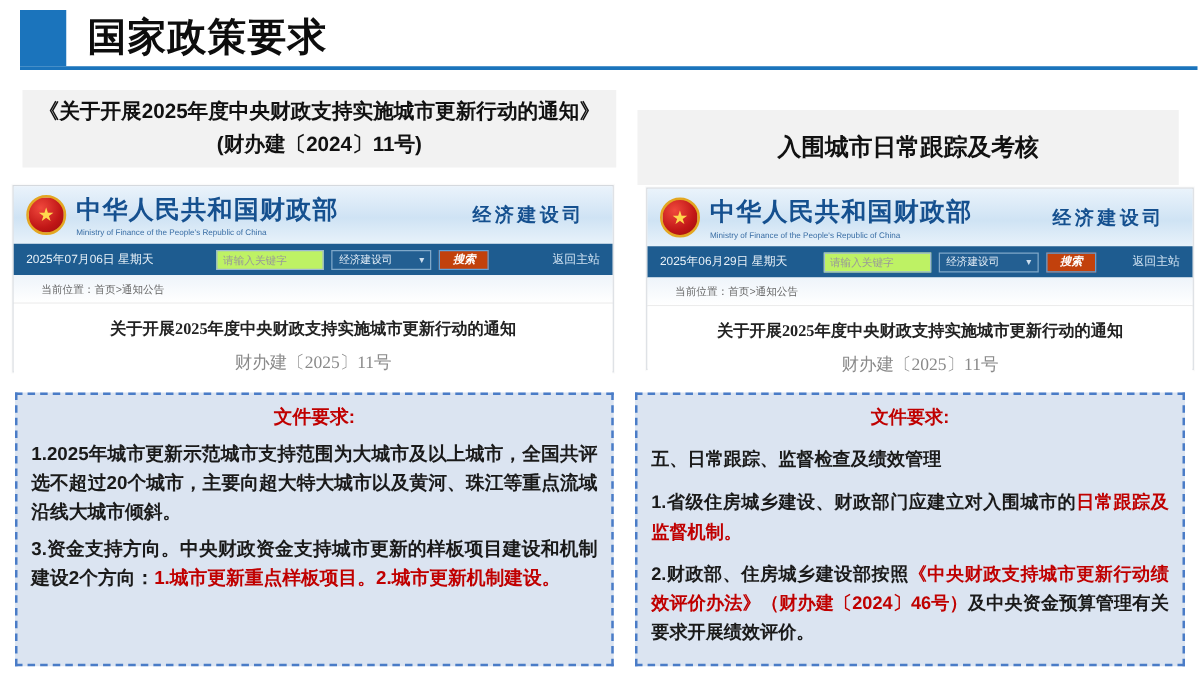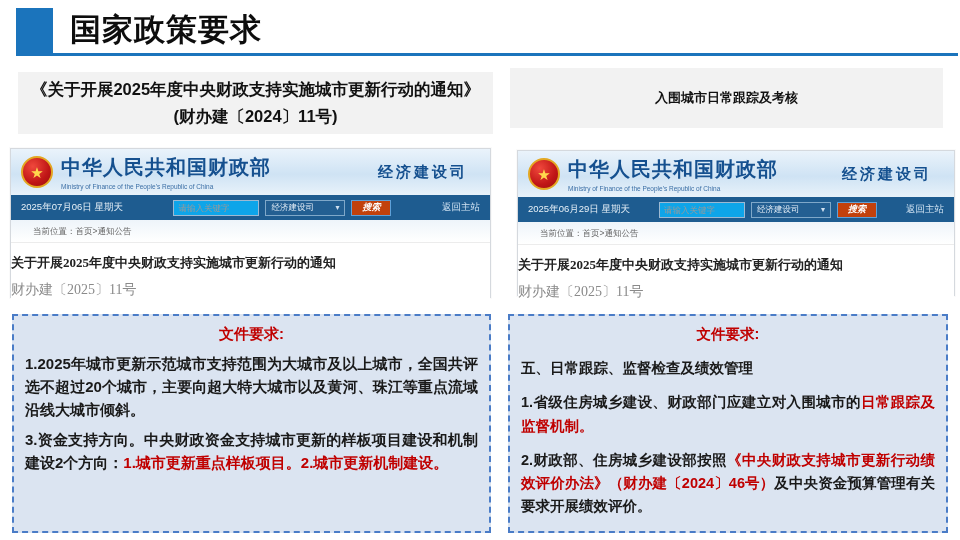--- a/index.html
+++ b/index.html
@@ -8,46 +8,46 @@
   .stage { position:relative; width:960px; height:540px; background:#ffffff; overflow:hidden; margin:0 auto;padding-left:48px; }
 
   
   .accent-square { position:absolute; left:16px; top:8px; width:37px; height:45px; background:#1b74bc; }
   .page-title { position:absolute; left:70px; top:9px; font-size:31px; font-weight:bold; color:#0d0d0d; letter-spacing:1px; }
   .title-rule { position:absolute; left:16px; top:53px; width:942px; height:3px; background:#1b74bc; }
 
   
   .head-box { position:absolute; background:#f2f2f2; display:flex; flex-direction:column; justify-content:center; align-items:center; font-weight:bold; color:#111; text-align:center; }
   .head-left { left:18px; top:72px; width:475px; height:62px; font-size:16.5px; line-height:27px; }
-  .head-right { left:510px; top:68px; width:433px; height:60px; font-size:13px; }
+  .head-right { left:510px; top:88px; width:433px; height:60px; font-size:19px; }
 
   
   .site { position:absolute; display:flex; flex-direction:column; background:#fff; border:1px solid #d5d9de; box-shadow:0 0 0 1px rgba(0,0,0,0.02); }
   .site-left { left:10px; top:148px; width:481px; height:150px; }
   .site-right { left:517px; top:150px; width:438px; height:146px; }
   .site-header { height:46px; flex:none; display:flex; align-items:center; padding:0 10px;
     background:linear-gradient(180deg,#eaf3fb 0%,#cfe3f4 55%,#e8f2fa 100%); }
   .emblem { width:32px; height:32px; flex:none; border-radius:50%;
     background:radial-gradient(circle at 35% 30%, #f0483c 0%, #c01616 60%, #9a0d0d 100%);
     border:2px solid #e3a722; display:flex; align-items:center; justify-content:center; }
   .emblem .star { color:#ffd84d; font-size:15px; line-height:1; }
   .org-block { margin-left:8px; display:flex; flex-direction:column; }
   .org-cn { font-size:20px; font-weight:bold; color:#15508f; letter-spacing:1px; }
   .org-en { font-size:6.5px; color:#3a6ea5; margin-top:2px; }
   .dept-name { margin-left:auto; margin-right:12px; font-size:15px; font-weight:600; color:#15508f; letter-spacing:3px; }
   .site-nav { height:25px; flex:none; background:#1e5c90; display:flex; align-items:center; padding:0 10px; color:#e8f1f8; }
   .nav-date { font-size:9.5px; white-space:nowrap; }
-  .nav-input { margin-left:auto; width:86px; height:16px; font-size:8.5px; border:1px solid #9db9d2; background:#0ea5e9; color:#333; padding:0 4px; outline:none; font-family:inherit; }
+  .nav-input { margin-left:auto; width:86px; height:16px; font-size:8.5px; border:1px solid #9db9d2; background:#bef264; color:#333; padding:0 4px; outline:none; font-family:inherit; }
   .nav-input::placeholder { color:#999; }
   .nav-select { margin-left:6px; width:80px; height:16px; border:1px solid #7fa8c9; background:#235f92; color:#e4eef7; font-size:8.5px; display:flex; align-items:center; justify-content:space-between; padding:0 5px; cursor:pointer; }
   .nav-select .caret { font-size:8px; color:#cfe0ef; }
   .nav-btn { margin-left:6px; height:16px; padding:0 10px; background:#c2410c; border:1px solid #5ea0d8; color:#fff; font-size:9px; font-weight:bold; cursor:pointer; font-family:inherit;font-style:italic; }
   .nav-home { margin-left:auto; font-size:9.5px; color:#cfe2f2; text-decoration:none; white-space:nowrap; }
   .site-crumb { flex:none; padding:6px 0 4px 22px; font-size:8.5px; color:#666; border-bottom:1px solid #ececec; background:linear-gradient(180deg,#eef4fa,#ffffff); text-align:left; }
-  .site-article { flex:1; padding-top:11px; background:#fff; }
+  .site-article { flex:1; text-align:center; padding-top:11px; background:#fff; }
   .article-title { font-family:"Liberation Serif","DejaVu Serif",serif; font-size:13px; font-weight:bold; color:#222; }
   .doc-number { font-family:"Liberation Serif","DejaVu Serif",serif; font-size:14px; color:#8a8a8a; margin-top:9px; }
 
   
   .req-box { position:absolute; background:#dbe4f1; border:2px dashed #4a7cc7; padding:7px 11px 6px 11px; font-weight:bold; color:#1a1a1a; text-align:justify; }
   .req-left { left:12px; top:314px; width:479px; height:219px; font-size:15px; line-height:1.53; }
   .req-right { left:508px; top:314px; width:440px; height:219px; font-size:14.5px; line-height:1.6; }
   .req-label { color:#c00000; margin-bottom:2px; text-align:center; }
   .req-left p { margin-top:7px; }
   .req-right p { margin-top:11px; }

